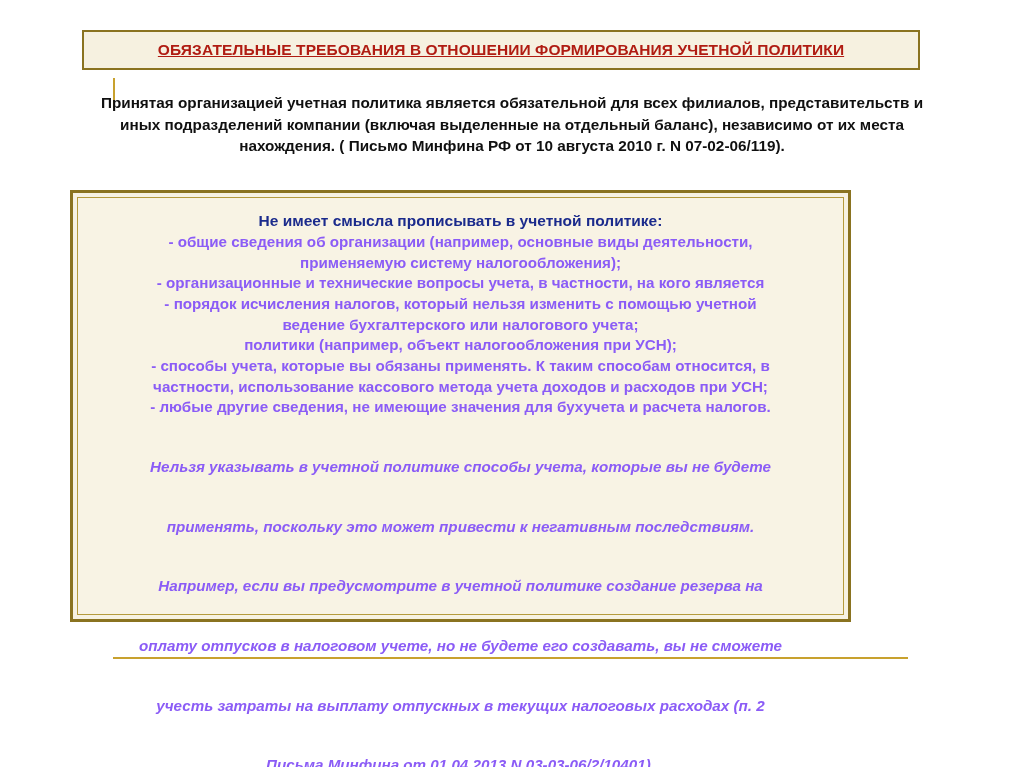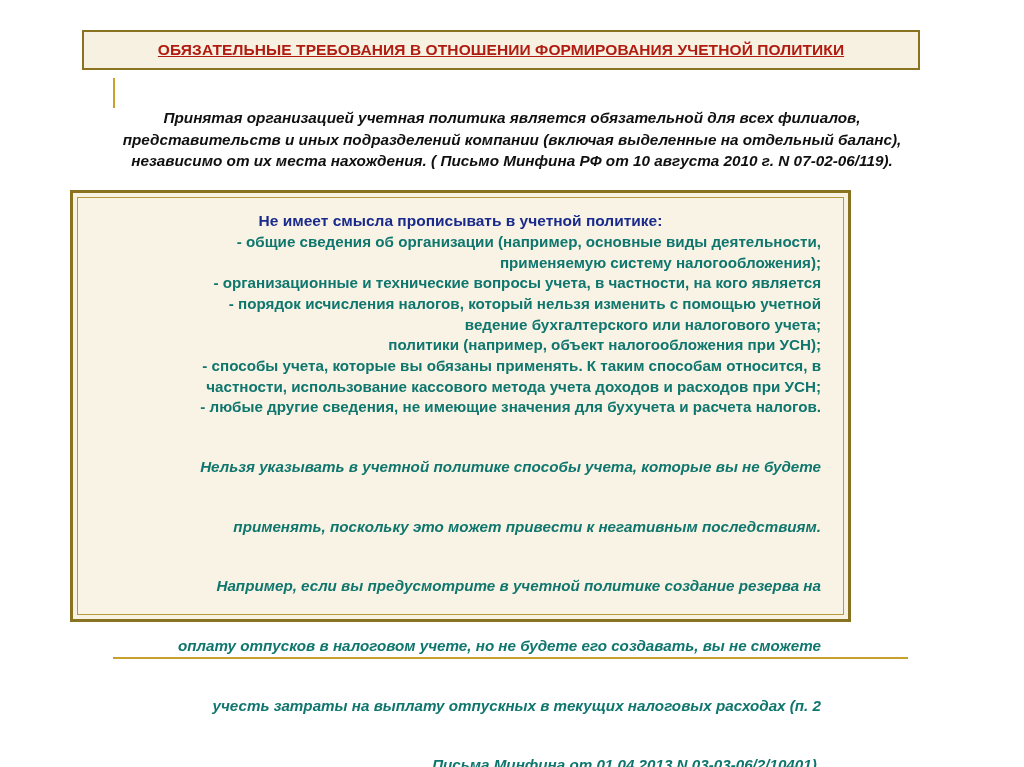--- a/index.html
+++ b/index.html
@@ -63,21 +63,21 @@
     position: absolute;
     left: 92px;
     top: 92px;
     width: 840px;
     text-align: center;
     color: #101010;
     font-weight: bold;
     font-size: 15.3px;
     line-height: 1.42;
   }
-  .intro p { margin: 15px; font-style: italic; }
+  .intro p { margin: 0; }
 
   
   .main-box {
     position: absolute;
     left: 70px;
     top: 190px;
     width: 781px;
     height: 432px;
     background: #f7f2e2;
     border: 3px solid #8a7320;
@@ -93,22 +93,22 @@
     background: #f8f3e4;
   }
   .box-heading {
     text-align: center;
     color: #1b2b8c;
     font-weight: bold;
     font-size: 15.5px;
     margin: 4px 0 2px 0;
   }
   .box-line {
-    text-align: right;
-    color: #0f766e;
+    text-align: center;
+    color: #8b5cf6;
     font-weight: bold;
     font-size: 15.2px;
     line-height: 1.36;
     margin: 0;
   }
   .box-line.italic {
     font-style: italic;
     margin-top: 39px;
   }
 

